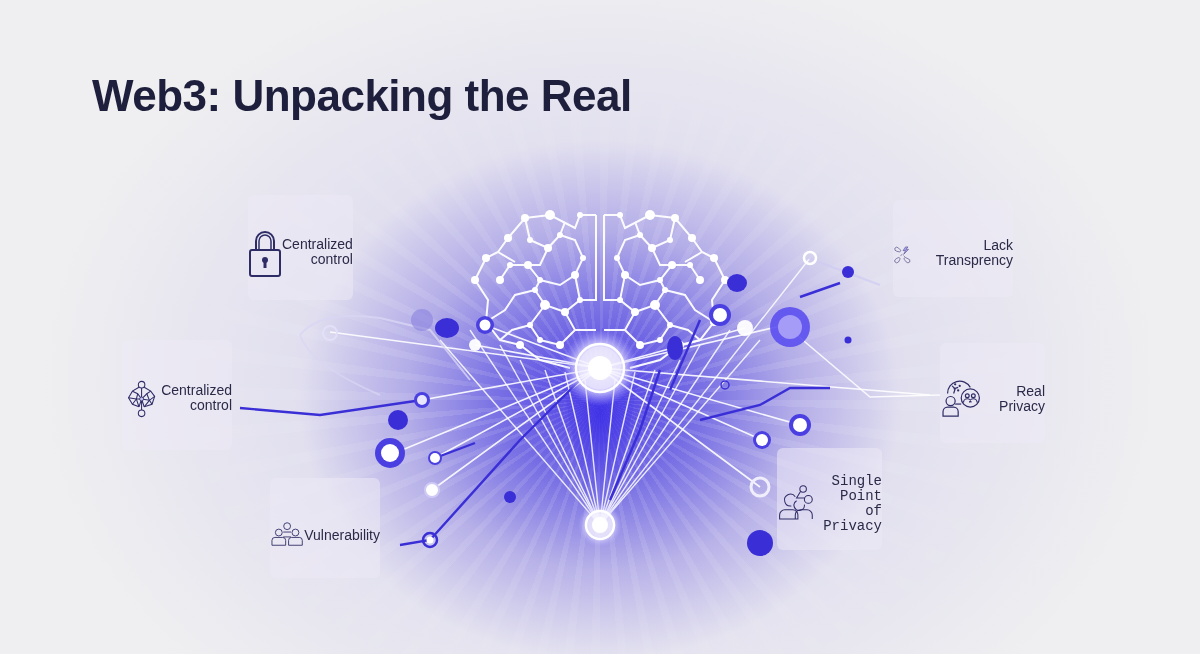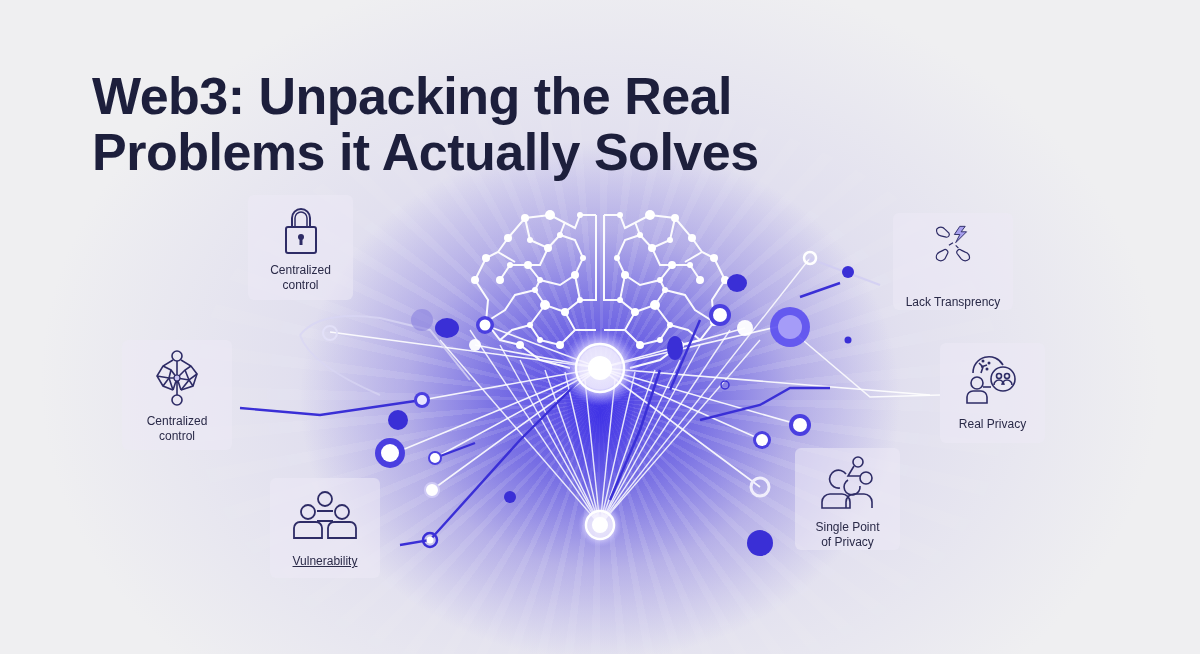--- a/index.html
+++ b/index.html
@@ -17,28 +17,28 @@
     .rays {
       position:absolute; left:0; top:0; width:1200px; height:654px;
       background: repeating-conic-gradient(from 0deg at 600px 400px, rgba(255,255,255,0.10) 0deg 2deg, rgba(255,255,255,0) 2deg 6deg);
       -webkit-mask-image: radial-gradient(ellipse 520px 380px at 600px 400px, #000 40%, transparent 100%);
       mask-image: radial-gradient(ellipse 520px 380px at 600px 400px, #000 40%, transparent 100%);
     }
     svg.network { position:absolute; left:0; top:0; }
     .title {
       position:absolute; left:92px; top:68px; margin:0;
       font-family:"Liberation Sans", sans-serif; font-weight:700;
-      font-size:52px; line-height:56px; color:#1d1f3c; letter-spacing:-0.5px;
+      font-size:44px; line-height:56px; color:#1d1f3c; letter-spacing:-0.5px;
     }
     .title span { display:block; }
     .card {
       position:absolute; border-radius:6px;
       background:rgba(236,234,246,0.55);
-      display:flex; flex-direction:column; align-items:center;
-      color:#2a2a48; font-size:12px; text-align:center; line-height:15px;
+      display:flex; flex-direction:row; align-items:center;
+      color:#2a2a48; font-size:14px; text-align:right; line-height:15px;
     }
     .card svg { display:block; }
     .card .label { margin-top:4px; }
   </style>
 </head>
 <body>
 
 <div class="glow"></div>
 <div class="rays"></div>
 
@@ -231,21 +231,20 @@
     <ellipse cx="675" cy="348" rx="8" ry="12"></ellipse>
   </g>
   <circle cx="422" cy="320" r="11" fill="#8a82e0" opacity="0.6"></circle>
 
   <circle cx="790" cy="327" r="20" fill="#5b4ff0" opacity="0.9"></circle>
   <circle cx="790" cy="327" r="12" fill="#a59cf8"></circle>
 </svg>
 
 <h1 class="title">
   <span>Web3: Unpacking the Real</span>
-  <span>Problems it Actually Solves</span>
 </h1>
 
 <div class="card" style="left:248px;top:195px;width:105px;height:105px;">
   <svg width="34" height="50" viewBox="0 0 34 50" style="margin-top:10px">
     <path d="M8,22 V13 a9,9 0 0 1 18,0 V22" fill="none" stroke="#2e2c66" stroke-width="2"></path>
     <path d="M11,22 V13 a6,6 0 0 1 12,0 V22" fill="none" stroke="#2e2c66" stroke-width="1.5"></path>
     <rect x="2" y="22" width="30" height="26" rx="2" fill="none" stroke="#2e2c66" stroke-width="2"></rect>
     <circle cx="17" cy="32" r="3" fill="#2e2c66"></circle>
     <rect x="15.5" y="33" width="3" height="7" fill="#2e2c66"></rect>
   </svg>
@@ -268,37 +267,37 @@
       <path d="M30,30 L26,42 M30,30 L34,42 M30,13 L30,30 M30,30 L30,47"></path>
     </g>
     <circle cx="30" cy="30" r="3" fill="#c9c4f4" stroke="#2e2c66" stroke-width="1.2"></circle>
   </svg>
   <div class="label" style="margin-top:6px">
     <div>Centralized</div>
     <div>control</div>
   </div>
 </div>
 
-<div class="card" style="left:270px;top:478px;width:110px;height:100px;text-decoration:underline;">
+<div class="card" style="left:270px;top:478px;width:110px;height:100px;">
   <svg width="70" height="50" viewBox="0 0 70 50" style="margin-top:12px">
     <g fill="none" stroke="#2e2c66" stroke-width="1.8">
       <circle cx="35" cy="9" r="7"></circle>
       <circle cx="18" cy="22" r="7"></circle>
       <circle cx="52" cy="22" r="7"></circle>
       <path d="M4,48 V38 a6,6 0 0 1 6,-6 H26 a6,6 0 0 1 6,6 V48 Z"></path>
       <path d="M38,48 V38 a6,6 0 0 1 6,-6 H60 a6,6 0 0 1 6,6 V48 Z"></path>
       <path d="M27,21 H43 M27,31 H43"></path>
     </g>
   </svg>
   <div class="label" style="margin-top:14px">
     <div>Vulnerability</div>
   </div>
 </div>
 
-<div class="card" style="left:893px;top:213px;width:120px;height:97px;gap:24px;">
+<div class="card" style="left:893px;top:200px;width:120px;height:97px;gap:24px;">
   <svg width="60" height="56" viewBox="0 0 60 56" style="margin-top:12px">
     <g fill="none" stroke="#2e2c66" stroke-width="1.8">
       <path d="M6,6 a8,8 0 0 1 12,0 L24,12 a4,4 0 0 1 -4,6 L12,16 a8,8 0 0 1 -6,-10 Z"></path>
       <path d="M6,50 a8,8 0 0 0 12,0 L22,42 a4,4 0 0 0 -6,-5 L10,40 a8,8 0 0 0 -4,10 Z"></path>
       <path d="M54,50 a8,8 0 0 1 -12,0 L36,42 a4,4 0 0 1 6,-5 L48,40 a8,8 0 0 1 6,10 Z"></path>
       <path d="M24,30 L30,26 M34,30 L38,34"></path>
     </g>
     <path d="M40,2 L32,14 L40,14 L34,26 L50,10 L42,10 L48,2 Z" fill="#a8a0ee" stroke="#2e2c66" stroke-width="1.4"></path>
   </svg>
   <div class="label" style="margin-top:8px">
@@ -323,21 +322,21 @@
         <circle cx="20" cy="8" r="1.5"></circle>
         <circle cx="26" cy="10" r="1.5"></circle>
         <circle cx="24" cy="16" r="1.5"></circle>
       </g>
   </svg>
   <div class="label" style="margin-top:12px">
     <div>Real Privacy</div>
   </div>
 </div>
 
-<div class="card" style="left:795px;top:448px;width:105px;height:102px;">
+<div class="card" style="left:777px;top:448px;width:105px;height:102px;font-family:Liberation Mono, monospace;">
   <svg width="60" height="56" viewBox="0 0 60 56" style="margin-top:6px">
     <g fill="none" stroke="#2e2c66" stroke-width="1.6">
       <circle cx="40" cy="8" r="5"></circle>
       <circle cx="48" cy="24" r="6"></circle>
       <path d="M36,12 L30,22 L42,22"></path>
       <path d="M22,34 a9,9 0 1 1 6,-14"></path>
       <path d="M30,26 a8,8 0 1 0 12,6"></path>
       <path d="M4,54 V48 a8,8 0 0 1 8,-8 H24 a8,8 0 0 1 8,8 V54 Z"></path>
       <path d="M28,54 V48 a8,8 0 0 1 8,-8 H46 a8,8 0 0 1 8,8 V54"></path>
     </g>

